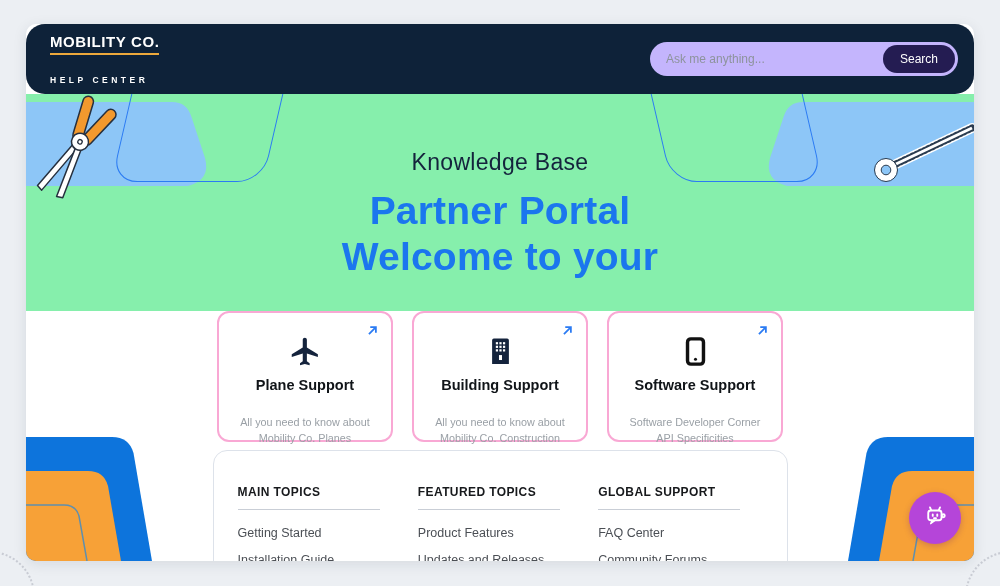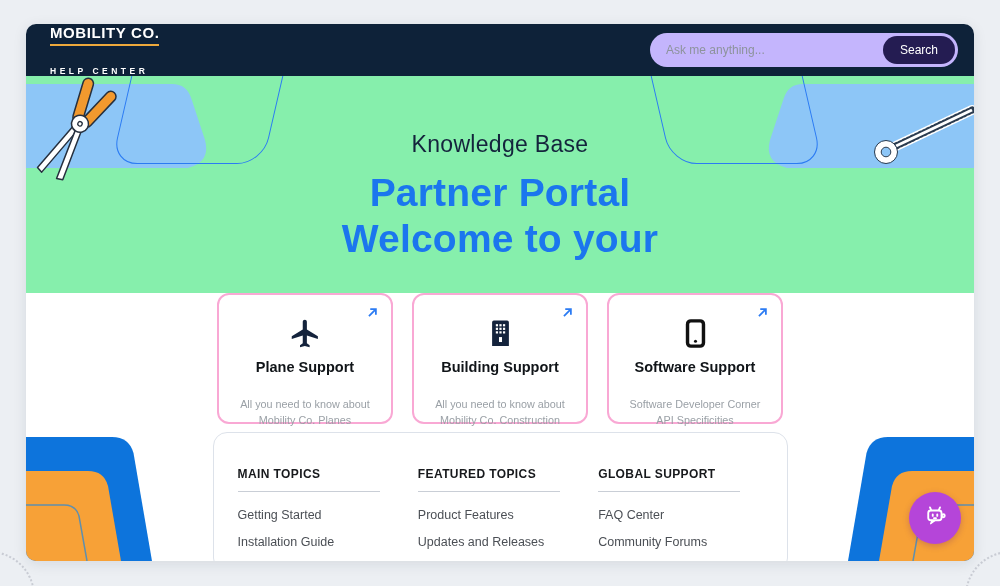--- a/index.html
+++ b/index.html
@@ -16,23 +16,24 @@
   .deco-dot-corner.right { right:-55px; bottom:-55px; }
 
   .window {
     position:absolute; left:26px; top:24px; width:948px; height:537px;
     background:#ffffff; border-radius:10px; overflow:hidden;
     box-shadow:0 3px 14px rgba(20,35,60,.10);
   }
 
   
   .navbar {
-    position:relative; z-index:30; height:52px; background:#0e2239;
+    position:relative; z-index:30; height:70px; background:#0e2239;
     display:flex; align-items:center; justify-content:space-between;
     padding:0 16px 0 24px;
+    border-radius:19px;
   }
   .logo { line-height:1; cursor:pointer; }
   .logo-title {
     display:inline-block; color:#fff; font-size:15px; font-weight:bold;
     letter-spacing:.6px; border-bottom:2.5px solid #eda93c; padding-bottom:4px;
   }
   .logo-sub { margin-top:21px; color:#fff; font-size:8.5px; letter-spacing:3.5px; font-weight:bold; }
   .searchbar {
     position:relative; width:308px; height:34px; background:#c4b5fd; border-radius:18px;
     display:flex; align-items:center;

